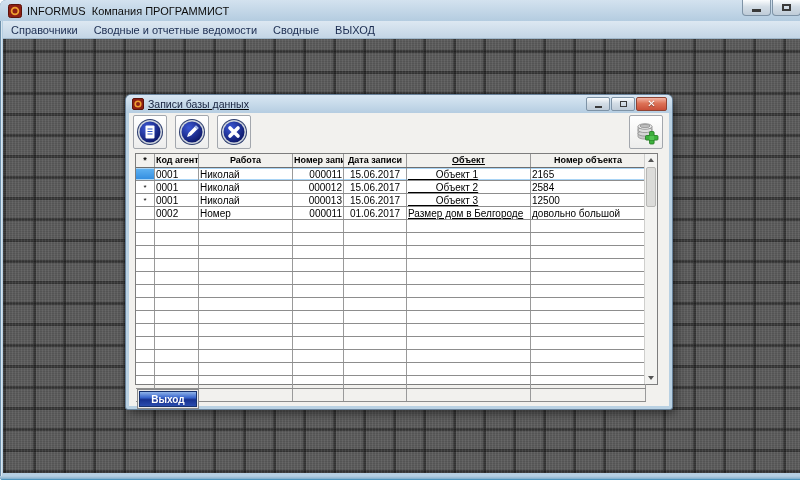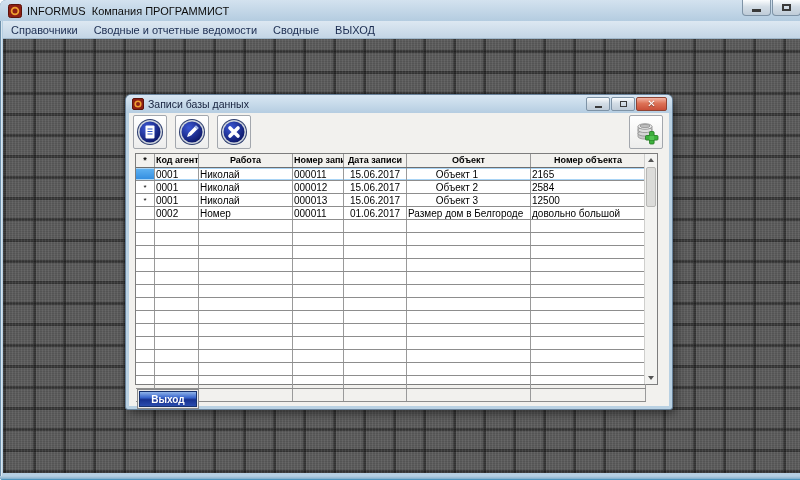--- a/index.html
+++ b/index.html
@@ -25,21 +25,21 @@
   .mdi{position:absolute;left:3px;right:3px;top:39px;bottom:7px;background-color:#545454;
     background-image:
       repeating-linear-gradient(90deg, rgba(255,255,255,.07) 0 1px, transparent 1px 3px),
       repeating-linear-gradient(0deg, rgba(255,255,255,.05) 0 1px, transparent 1px 2px),
       repeating-linear-gradient(90deg, rgba(15,15,15,.5) 0 3px, transparent 3px 30px),
       repeating-linear-gradient(0deg, rgba(15,15,15,.5) 0 3px, transparent 3px 21px);}
   .bottom-accent{position:absolute;left:0;right:0;bottom:0;height:4px;background:linear-gradient(#b6cfe2,#8fb6d0 60%,#2f86b6);border-radius:0 0 3px 3px;}
 
   
   .child-window{position:absolute;left:123px;top:56px;width:546px;height:314px;background:#b9d1e3;border-radius:5px 5px 2px 2px;box-shadow:0 0 0 1px #69829a, 3px 4px 10px rgba(0,0,0,.5);}
-  .child-titlebar{position:relative;height:18px;border-radius:5px 5px 0 0;background:linear-gradient(#d9e7f3,#b5cde1);display:flex;align-items:center;}
+  .child-titlebar{position:relative;height:18px;border-radius:5px 5px 0 0;background:linear-gradient(#d9e7f3,#b5cde1);display:flex;align-items:center;text-decoration:underline;}
   .child-titlebar .app-ico{width:12px;height:12px;margin:0 4px 0 6px;}
   .child-title{font-size:10.5px;color:#15203c;}
   .child-controls{position:absolute;top:2px;right:5px;display:flex;}
   .cbtn{width:24px;height:14px;margin-left:1px;border:1px solid #7e93a6;border-radius:2px;background:linear-gradient(#fbfdfe,#d3dde6 45%,#bfccd8);display:flex;align-items:center;justify-content:center;box-sizing:border-box;}
   .cbtn .glyph-min{width:7px;height:2px;margin-top:5px;background:#3a3a3a;}
   .cbtn .glyph-max{width:7px;height:6px;border:1.5px solid #3a3a3a;}
   .cbtn.close{width:31px;background:linear-gradient(#f3b5a5,#dd7257 45%,#c94f38);border-color:#8e4434;}
   .cbtn.close .glyph-x{color:#fff;text-shadow:0 1px 1px rgba(0,0,0,.4);}
 
   .child-client{position:absolute;left:3px;right:3px;top:18px;bottom:3px;background:#f2f1ee;}
@@ -47,22 +47,22 @@
   
   .tool-btn{position:absolute;top:2px;width:34px;height:34px;border:1px solid #a3a7ad;border-radius:2px;background:linear-gradient(#ffffff,#ededec);display:flex;align-items:center;justify-content:center;box-sizing:border-box;}
   .tb1{left:4px;} .tb2{left:46px;} .tb3{left:88px;} .tb-right{right:6px;}
 
   
   .grid{position:absolute;left:6px;top:40px;width:521px;height:230px;border:1px solid #7d7d7d;background:#fff;box-sizing:content-box;}
   table.recs{border-collapse:collapse;table-layout:fixed;width:506px;font-size:10px;color:#000;}
   table.recs th, table.recs td{border-right:1px solid #9a9a9a;border-bottom:1px solid #8d8d8d;padding:0 1px;overflow:hidden;white-space:pre;height:12px;line-height:11px;font-weight:normal;}
   table.recs thead th{background:#f2f1ee;font-weight:bold;font-size:9px;text-align:center;border-bottom:1px solid #6e6e6e;height:13px;}
   .c0{width:16px;text-align:center;font-size:8px;}
-  .c1{width:41px;} .c2{width:91px;} .c3{width:48px;padding-right:3px;}
-  .c4{width:60px;text-align:center;margin-top:20px;} .c5{width:121px;} .c6{width:112px;padding-left:2px;}
+  .c1{width:41px;} .c2{width:91px;} .c3{width:48px;text-align:right;padding-right:3px;}
+  .c4{width:60px;text-align:center;margin-top:20px;} .c5{width:121px;text-decoration:underline;} .c6{width:112px;padding-left:2px;}
   .cf{width:auto;border-right:none;}
   tr.sel td{box-shadow:inset 0 1px 0 #a9d4f5, inset 0 -1px 0 #a9d4f5;}
   td.cur{background:linear-gradient(#5fb2f2,#2f8ade);}
 
   
   .vscroll{position:absolute;top:0;right:0;bottom:0;width:13px;background:#f3f3f1;border-left:1px solid #cfcfcd;box-sizing:border-box;}
   .vs-up,.vs-down{position:absolute;left:0;right:0;height:12px;display:flex;align-items:center;justify-content:center;}
   .vs-up{top:0;} .vs-down{bottom:0;}
   .tri-up{width:0;height:0;border-left:3px solid transparent;border-right:3px solid transparent;border-bottom:4px solid #555;}
   .tri-down{width:0;height:0;border-left:3px solid transparent;border-right:3px solid transparent;border-top:4px solid #555;}

